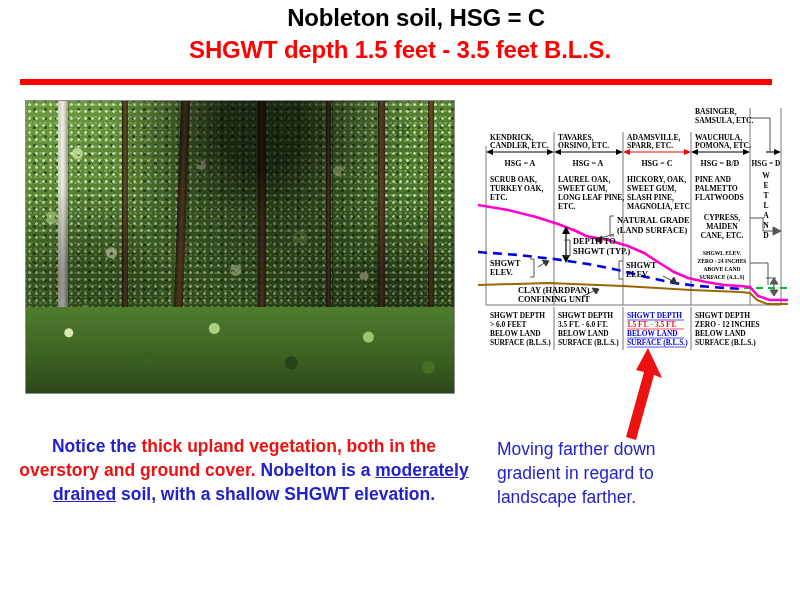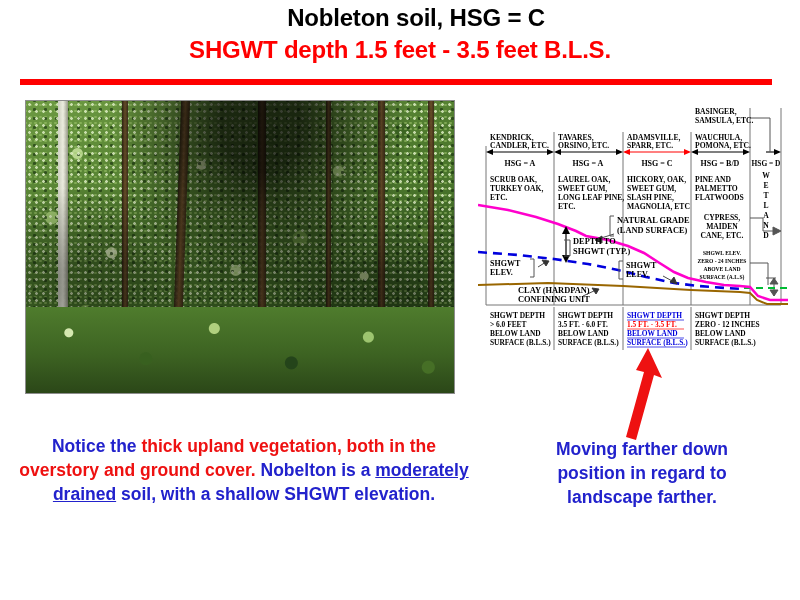--- a/index.html
+++ b/index.html
@@ -99,21 +99,21 @@
   
   .caption-left{
     position:absolute;left:14px;top:424px;width:460px;
     font-size:17.5px;font-weight:bold;line-height:24px;text-align:center;
     color:#2222cc;font-family:"Liberation Sans",sans-serif;margin-top:10px;
   }
   .caption-left .red{color:#ee1111;}
   .caption-left .u{text-decoration:underline;}
   .caption-right{
     position:absolute;left:497px;top:437px;width:290px;
-    font-size:17.5px;font-weight:bold;line-height:24px;text-align:center;
+    font-size:17.5px;font-weight:normal;line-height:24px;text-align:left;
     color:#2222cc;font-family:"Liberation Sans",sans-serif;
   }
   .arrow{position:absolute;left:592px;top:348px;width:80px;height:95px;}
 </style>
 </head>
 <body>
 
 <div class="stage">
 
   <div class="title1">Nobleton soil, HSG = C</div>
@@ -321,17 +321,17 @@
   <svg class="arrow" viewBox="0 0 80 95" xmlns="http://www.w3.org/2000/svg">
     <polygon points="56,0 70,30 62,27 44,92 34,89 52,24 44,22" fill="#ee1111"></polygon>
   </svg>
 
   <div class="caption-left">
     <span>Notice the </span><span class="red">thick upland vegetation, both in the overstory and ground cover.</span><span>  Nobelton is a </span><span class="u">moderately drained</span><span> soil, with a shallow SHGWT elevation.</span>
   </div>
 
   <div class="caption-right">
     <div>Moving farther down</div>
-    <div>position in regard to</div>
+    <div>gradient in regard to</div>
     <div>landscape farther.</div>
   </div>
 
 </div>
 
 </body></html>

